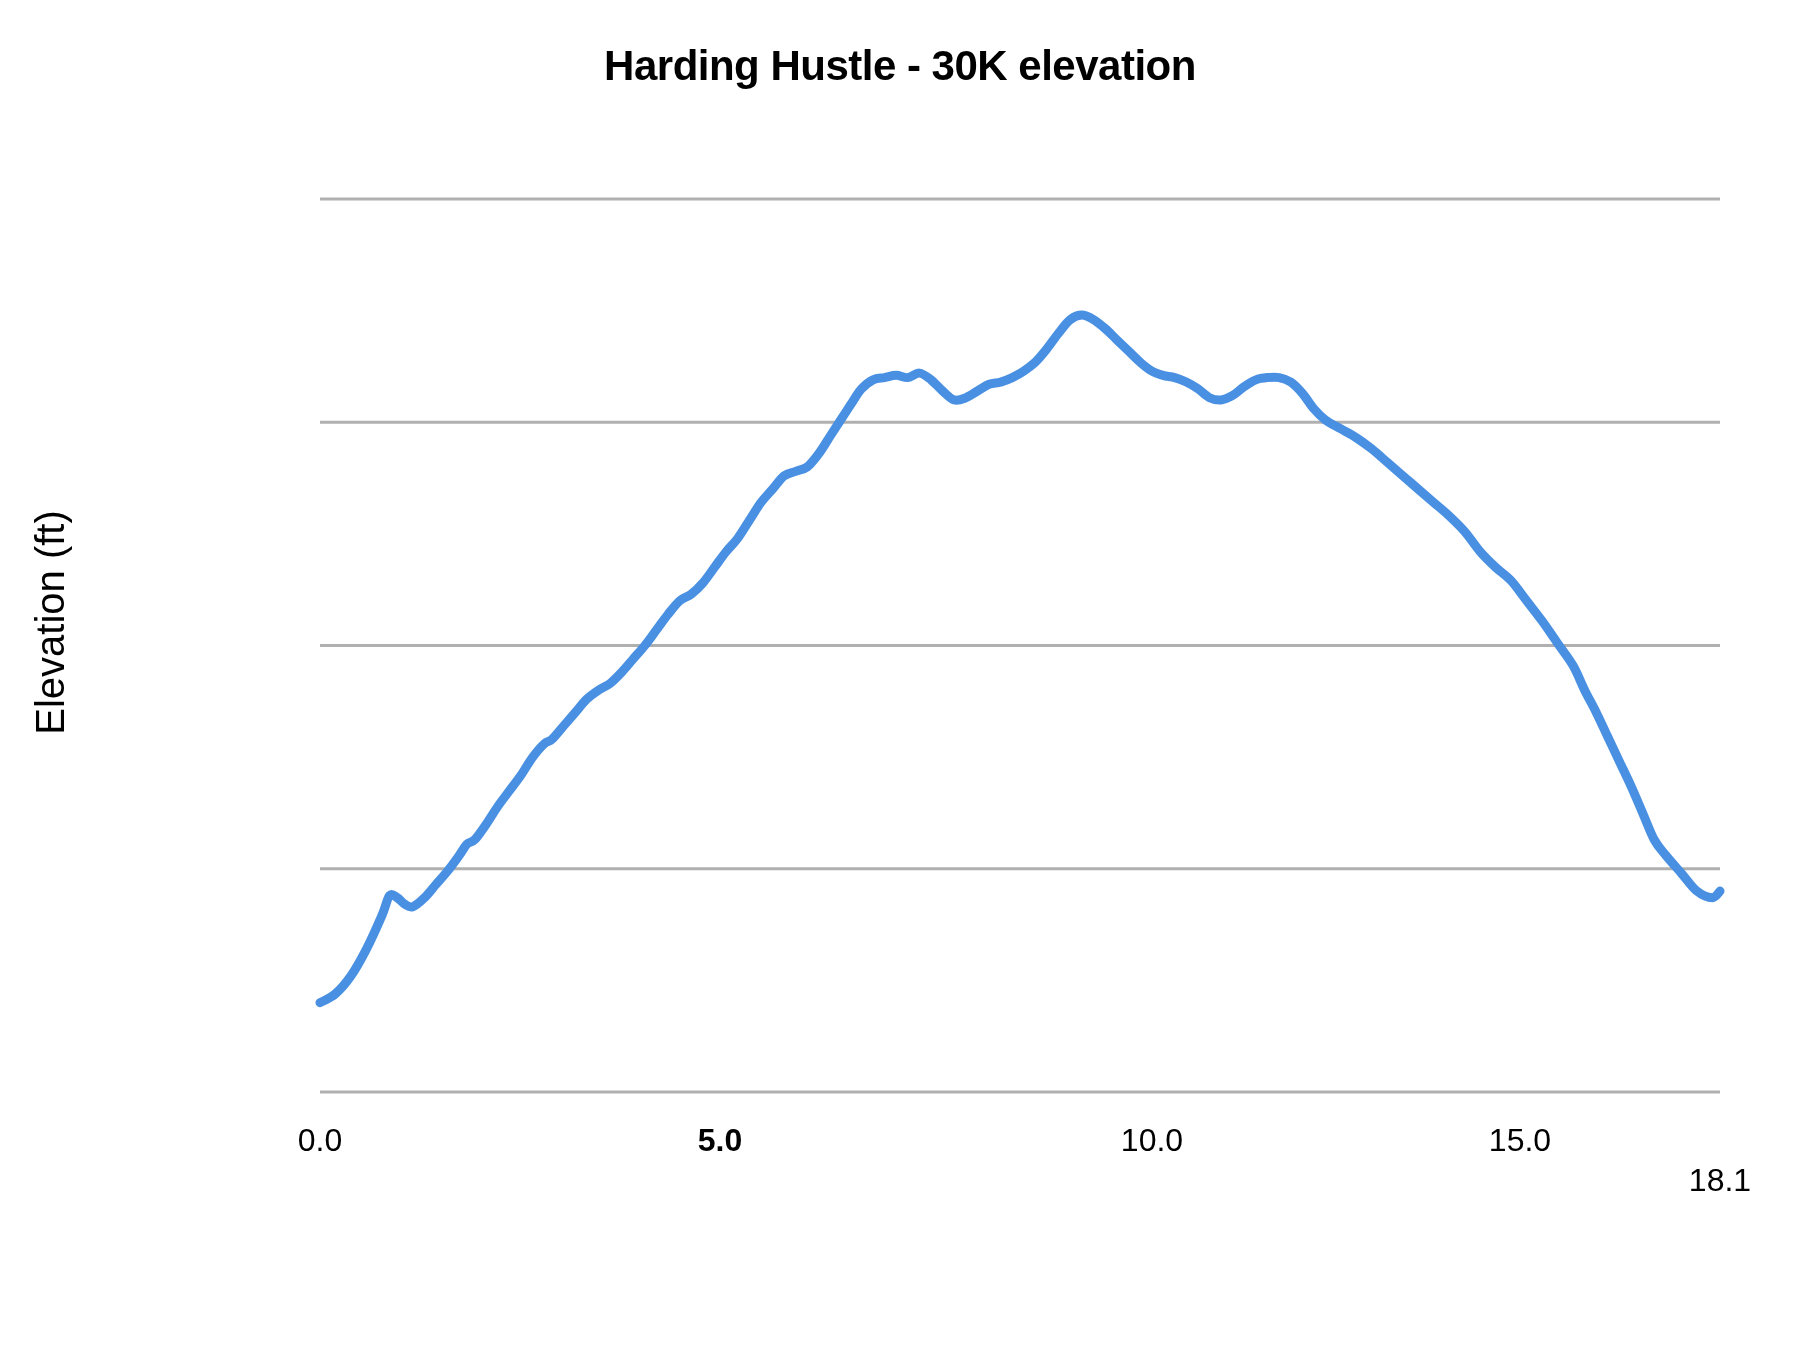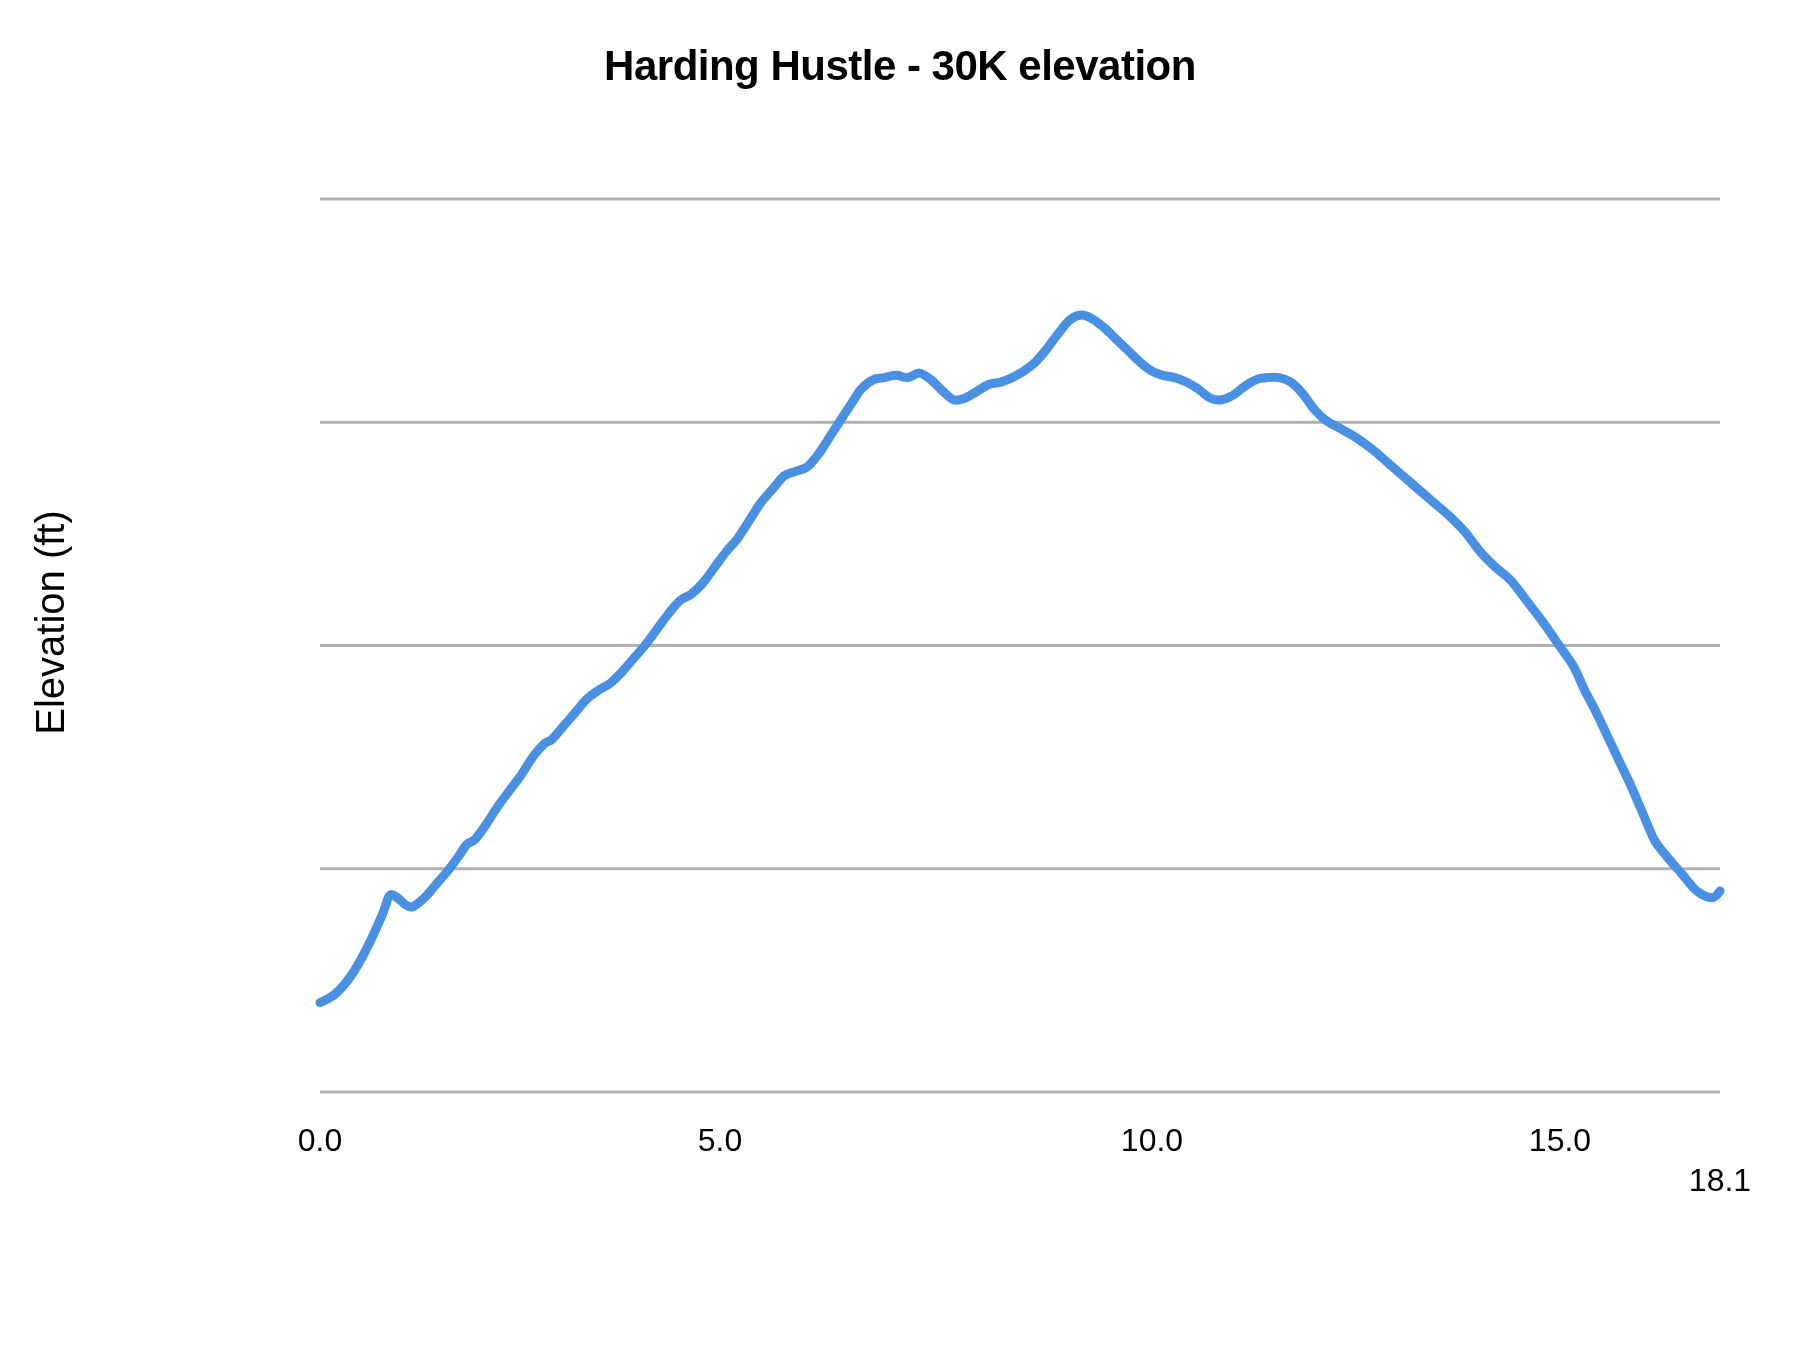--- a/index.html
+++ b/index.html
@@ -88,23 +88,23 @@
 </style>
 </head>
 <body>
 
 <div id="chart-root">
 
   <div id="chart-title">Harding Hustle - 30K elevation</div>
 
 
   <div class="x-tick-label" style="left:320px;">0.0</div>
-  <div class="x-tick-label" style="left:720px;">5.0</div>
+  <div class="x-tick-label" style="left:720px;font-weight:bold;">5.0</div>
   <div class="x-tick-label" style="left:1152px;">10.0</div>
-  <div class="x-tick-label" style="left:1520px;margin-left:40px;">15.0</div>
+  <div class="x-tick-label" style="left:1520px;">15.0</div>
   <div class="x-tick-label" style="left:1720px;margin-top:40px;">18.1</div>
 
 
   <div id="y-axis-title">Elevation (ft)</div>
 
   <svg id="plot-svg" width="1800" height="1350">
     <g id="gridlines">
         <line x1="320" x2="1720" y1="199" y2="199" stroke="#b0b0b0" stroke-width="3"></line>
         <line x1="320" x2="1720" y1="422.25" y2="422.25" stroke="#b0b0b0" stroke-width="3"></line>
         <line x1="320" x2="1720" y1="645.5" y2="645.5" stroke="#b0b0b0" stroke-width="3"></line>

